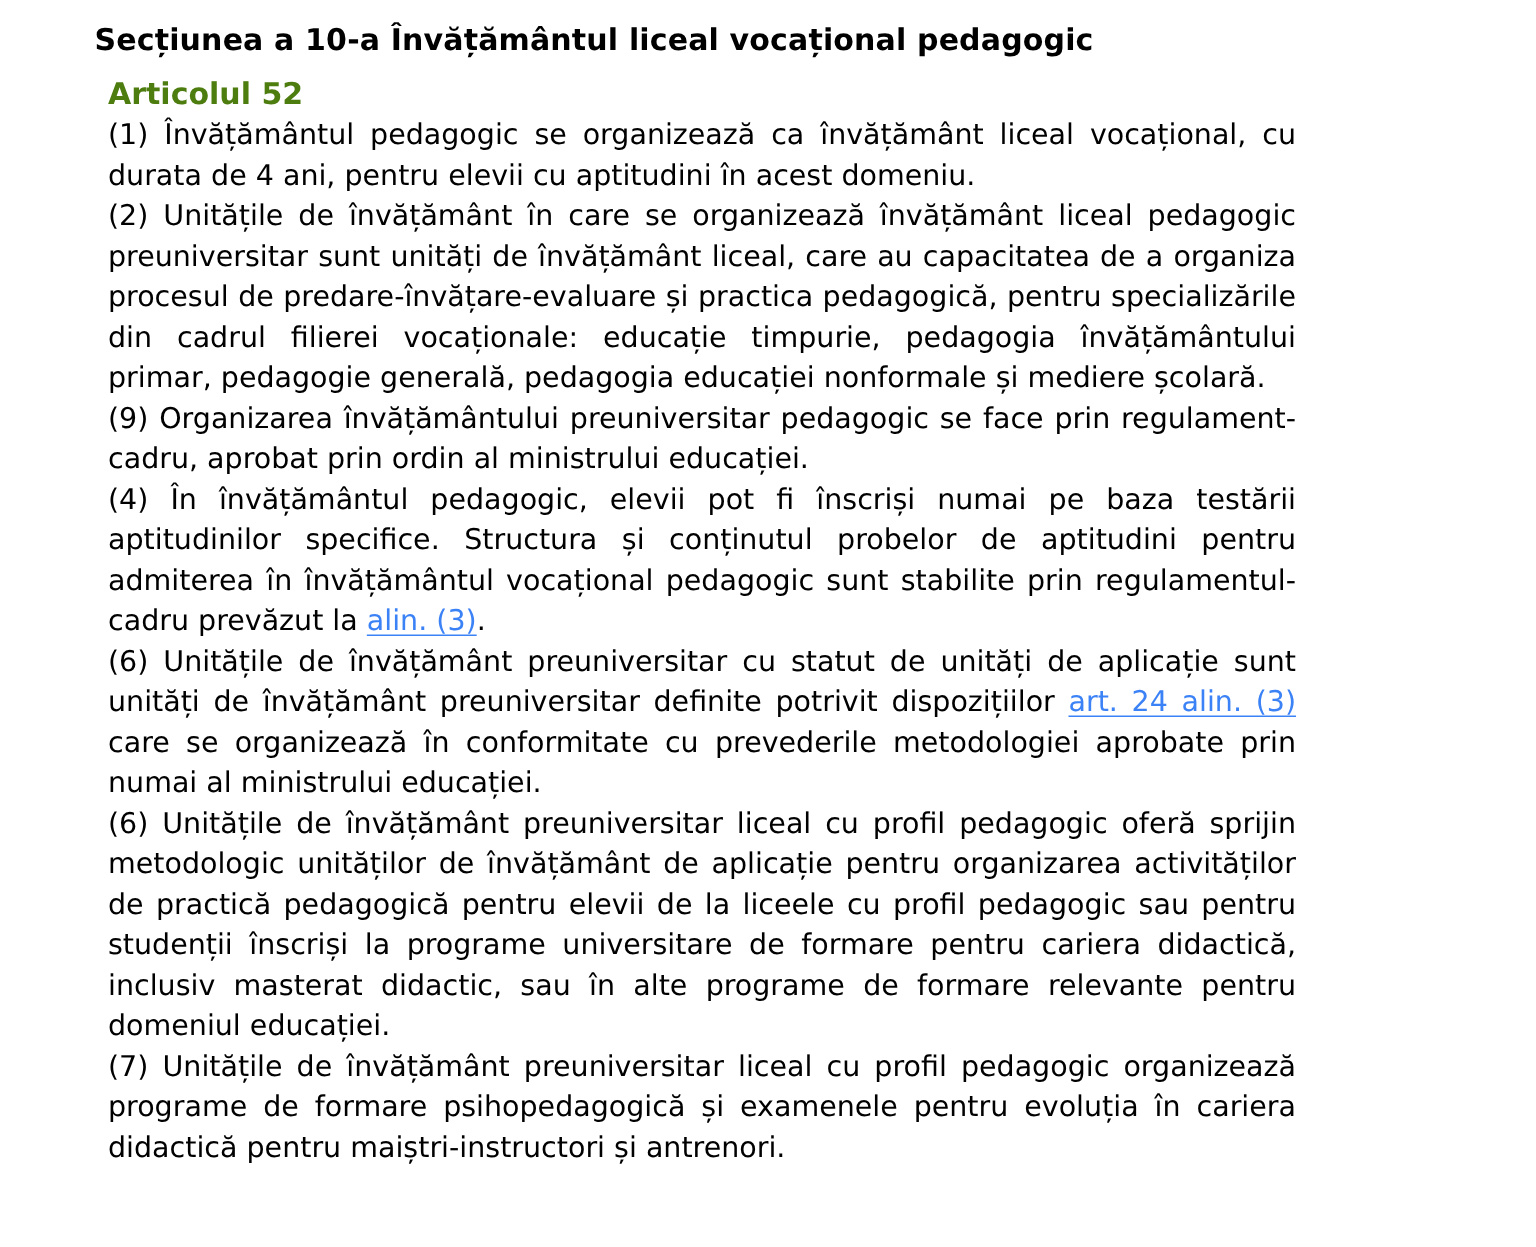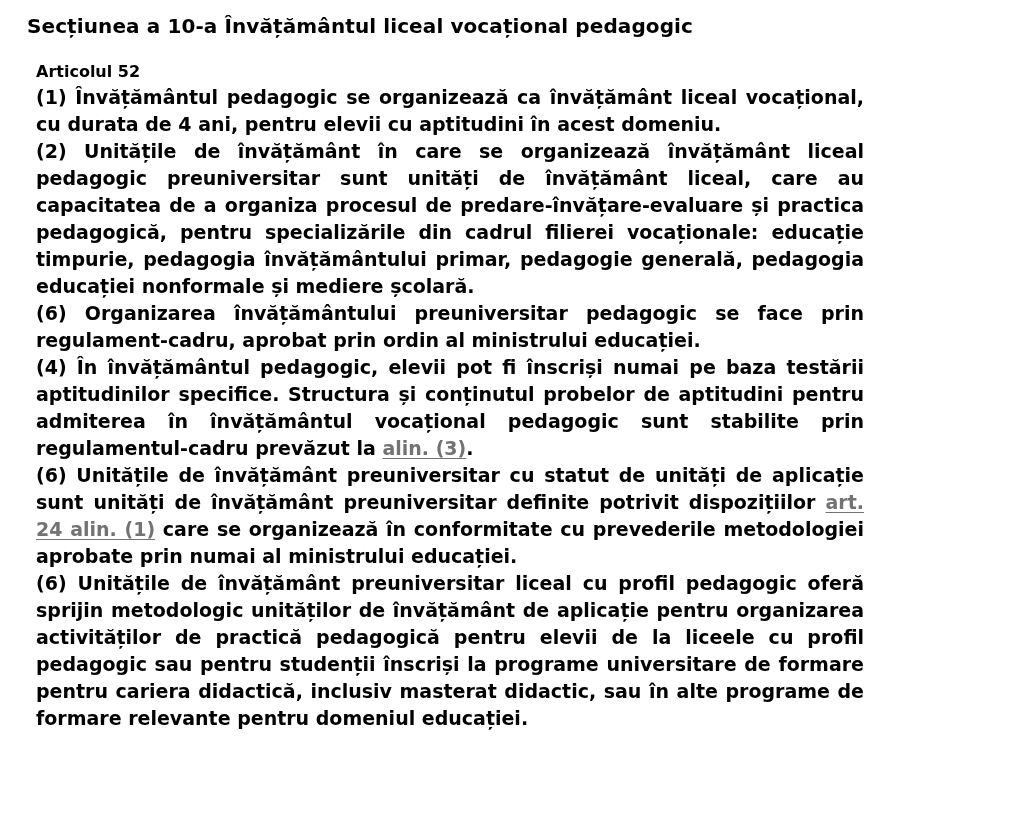--- a/index.html
+++ b/index.html
@@ -10,59 +10,60 @@
   body {
     width: 1024px;
     height: 831px;
     overflow: hidden;
     font-family: "DejaVu Sans", "Liberation Sans", sans-serif;
     color: #000000;
   }
   .page {
     width: 900px;
     box-sizing: border-box;
+    padding-left: 36px;
   }
   .section-title {
     font-size: 20px;
     font-weight: bold;
     color: #000000;
     margin: 14px 30px 0 27px;
     letter-spacing: 0.1px;
   }
   .article-title {
-    font-size: 16px;
+    font-size: 20px;
     font-weight: bold;
-    color: #000000;
-    margin: 24px 36px 3px 36px;
+    color: #4d7c0f;
+    margin: 12px 36px 3px 36px;
   }
   .article-body {
     padding: 0 36px;
   }
   .article-body p {
     margin: 0;
     font-size: 19px;
     line-height: 27px;
     text-align: justify;
     color: #000000;
-    font-weight: bold;
   }
   .article-body a.legal-link {
-    color: #737373;
+    color: #3b82f6;
     text-decoration: underline;
     text-underline-offset: 3px;
     cursor: pointer;
   }
 </style>
 </head>
 <body>
 
 <div class="page">
   <h1 class="section-title">Secțiunea a 10-a Învățământul liceal vocațional pedagogic</h1>
   <h2 class="article-title">Articolul 52</h2>
   <div class="article-body" id="article-body">
       <p><span>(1) Învățământul pedagogic se organizează ca învățământ liceal vocațional, cu durata de 4 ani, pentru elevii cu aptitudini în acest domeniu.</span></p>
       <p><span>(2) Unitățile de învățământ în care se organizează învățământ liceal pedagogic preuniversitar sunt unități de învățământ liceal, care au capacitatea de a organiza procesul de predare-învățare-evaluare și practica pedagogică, pentru specializările din cadrul filierei vocaționale: educație timpurie, pedagogia învățământului primar, pedagogie generală, pedagogia educației nonformale și mediere școlară.</span></p>
-      <p><span>(6) Organizarea învățământului preuniversitar pedagogic se face prin regulament-cadru, aprobat prin ordin al ministrului educației.</span></p>
+      <p><span>(9) Organizarea învățământului preuniversitar pedagogic se face prin regulament-cadru, aprobat prin ordin al ministrului educației.</span></p>
       <p><span>(4) În învățământul pedagogic, elevii pot fi înscriși numai pe baza testării aptitudinilor specifice. Structura și conținutul probelor de aptitudini pentru admiterea în învățământul vocațional pedagogic sunt stabilite prin regulamentul-cadru prevăzut la </span><a class="legal-link" href="#">alin. (3)</a><span>.</span></p>
-      <p><span>(6) Unitățile de învățământ preuniversitar cu statut de unități de aplicație sunt unități de învățământ preuniversitar definite potrivit dispozițiilor </span><a class="legal-link" href="#">art. 24 alin. (1)</a><span> care se organizează în conformitate cu prevederile metodologiei aprobate prin numai al ministrului educației.</span></p>
+      <p><span>(6) Unitățile de învățământ preuniversitar cu statut de unități de aplicație sunt unități de învățământ preuniversitar definite potrivit dispozițiilor </span><a class="legal-link" href="#">art. 24 alin. (3)</a><span> care se organizează în conformitate cu prevederile metodologiei aprobate prin numai al ministrului educației.</span></p>
       <p><span>(6) Unitățile de învățământ preuniversitar liceal cu profil pedagogic oferă sprijin metodologic unităților de învățământ de aplicație pentru organizarea activităților de practică pedagogică pentru elevii de la liceele cu profil pedagogic sau pentru studenții înscriși la programe universitare de formare pentru cariera didactică, inclusiv masterat didactic, sau în alte programe de formare relevante pentru domeniul educației.</span></p>
+      <p><span>(7) Unitățile de învățământ preuniversitar liceal cu profil pedagogic organizează programe de formare psihopedagogică și examenele pentru evoluția în cariera didactică pentru maiștri-instructori și antrenori.</span></p>
     </div>
 </div>
 
 </body></html>

